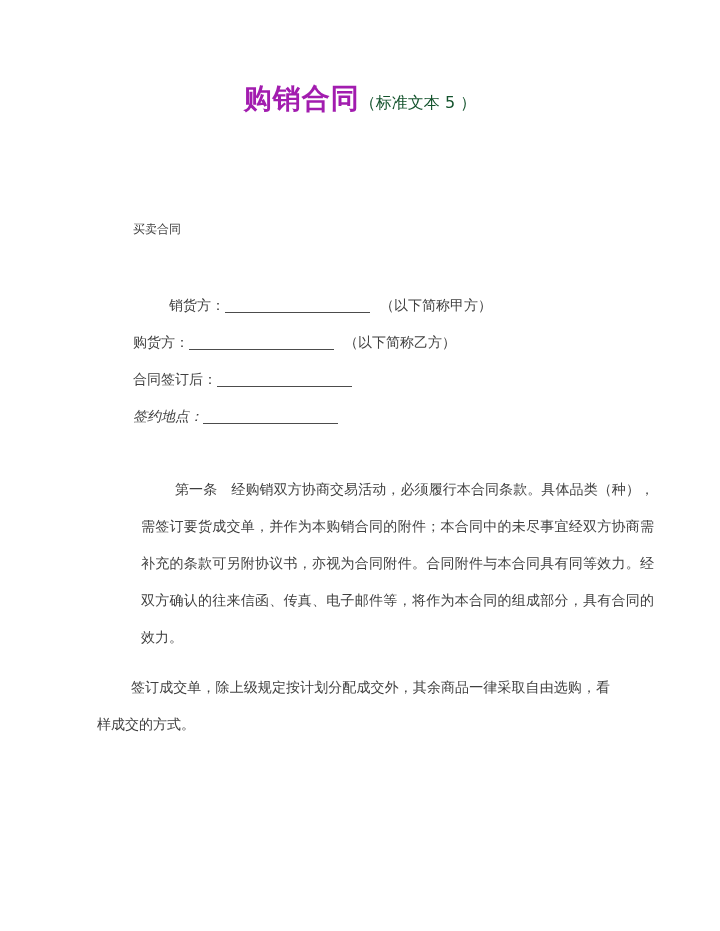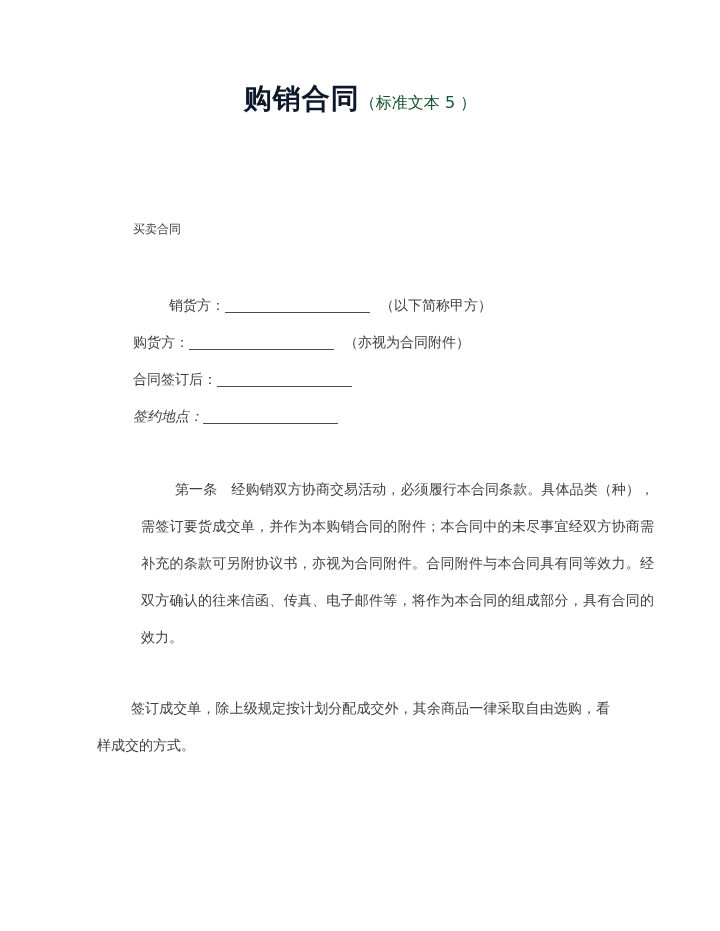--- a/index.html
+++ b/index.html
@@ -17,21 +17,21 @@
     position: absolute;
     top: 80px;
     left: 0;
     width: 100%;
     text-align: center;
     white-space: nowrap;
   }
   .title-main {
     font-size: 28px;
     font-weight: bold;
-    color: #0f172a;
+    color: #a21caf;
     letter-spacing: 1px;
   }
   .title-sub {
     font-size: 16px;
     color: #14532d;
   }
   .contract-type {
     position: absolute;
     left: 133px;
     top: 219px;
@@ -64,35 +64,35 @@
     left: 97px;
     width: 513px;
     margin: 0;
     font-size: 14px;
     line-height: 37px;
     text-align: justify;
     text-indent: 34px;
     color: #3f3f3f;
   }
   .para-1 { top: 471px; margin-left: 44px; }
-  .para-2 { top: 690px; }
+  .para-2 { top: 669px; }
   .para-3 { top: 798px; }
 </style>
 </head>
 <body>
 
 <div class="page">
 
   <div class="doc-title"><span class="title-main">购销合同</span><span class="title-sub">（标准文本 5 ）</span></div>
 
   <div class="contract-type">买卖合同</div>
 
   <div class="field-row row-seller"><span>销货方：</span><span class="blank blank-wide"></span><span class="note">（以下简称甲方）</span></div>
 
-  <div class="field-row row-buyer"><span>购货方：</span><span class="blank blank-wide"></span><span class="note">（亦视为合同附件）</span></div>
+  <div class="field-row row-buyer"><span>购货方：</span><span class="blank blank-wide"></span><span class="note">（以下简称乙方）</span></div>
 
   <div class="field-row row-time"><span>合同签订后：</span><span class="blank blank-narrow"></span><span class="note"></span></div>
 
   <div class="field-row row-place"><span>签约地点：</span><span class="blank blank-narrow"></span><span class="note"></span></div>
 
   <p class="para para-1">第一条　经购销双方协商交易活动，必须履行本合同条款。具体品类（种），需签订要货成交单，并作为本购销合同的附件；本合同中的未尽事宜经双方协商需补充的条款可另附协议书，亦视为合同附件。合同附件与本合同具有同等效力。经双方确认的往来信函、传真、电子邮件等，将作为本合同的组成部分，具有合同的效力。</p>
 
   <p class="para para-2">签订成交单，除上级规定按计划分配成交外，其余商品一律采取自由选购，看样成交的方式。</p>
 
 

